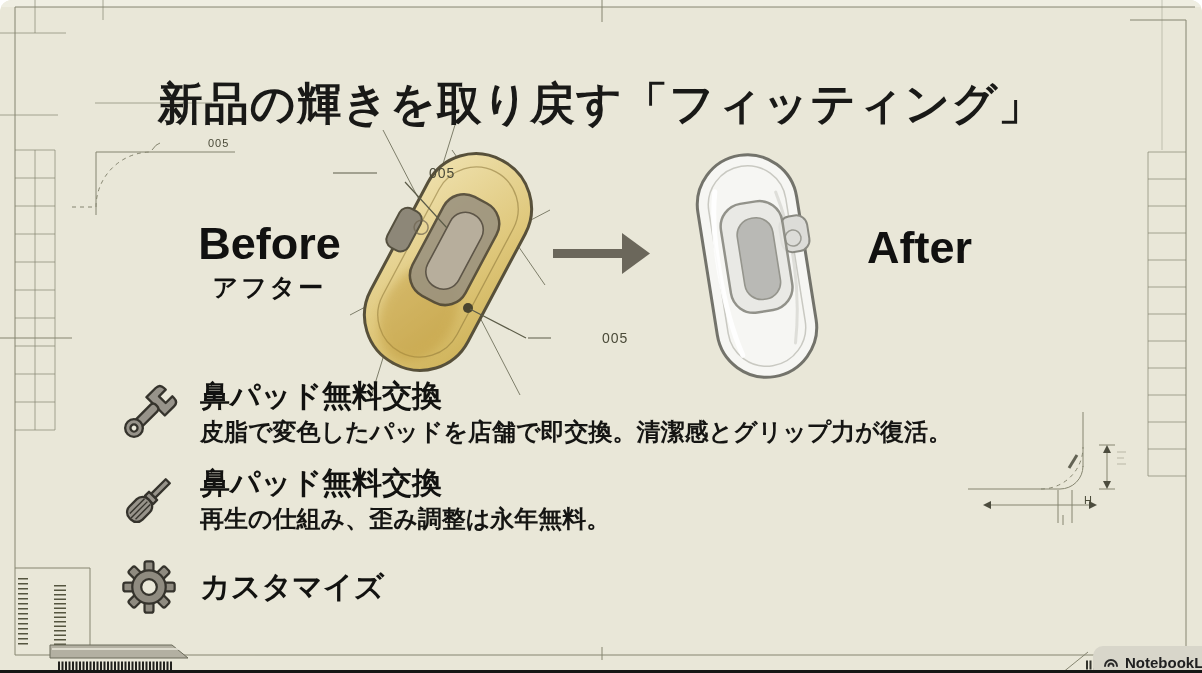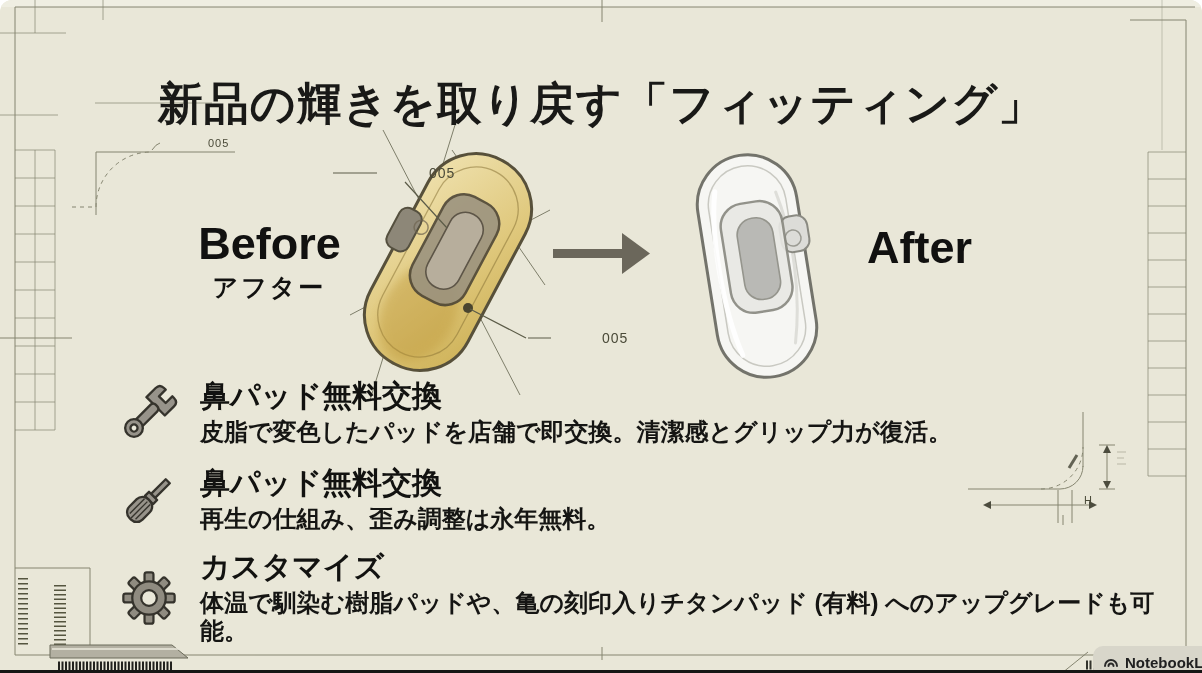--- a/index.html
+++ b/index.html
@@ -219,21 +219,20 @@
               <rect x="22" y="3" width="8" height="11" rx="2" transform="rotate(315 26 26)"></rect>
             </g>
             <circle cx="26" cy="26" r="15" stroke="none"></circle>
             <circle cx="26" cy="26" r="15" fill="none"></circle>
             <circle cx="26" cy="26" r="7" fill="#e9e7d8"></circle>
           </g>
         </svg>
       </div>
       <div>
         <div class="ftitle">カスタマイズ</div>
-        <div class="fdesc">体温で馴染む樹脂パッドや、亀の刻印入りチタンパッド (有料) へのアップグレードも可能。</div>
       </div>
     </div>
 
   </div>
 
   <div class="badge">
     <svg width="16" height="16" viewBox="0 0 16 16">
       <g fill="none" stroke="#2a2a2a" stroke-width="2" stroke-linecap="round">
         <path d="M2,12 A6,6 0 0 1 14,12"></path>
         <path d="M5.5,12 A2.5,2.5 0 0 1 10.5,12"></path>

